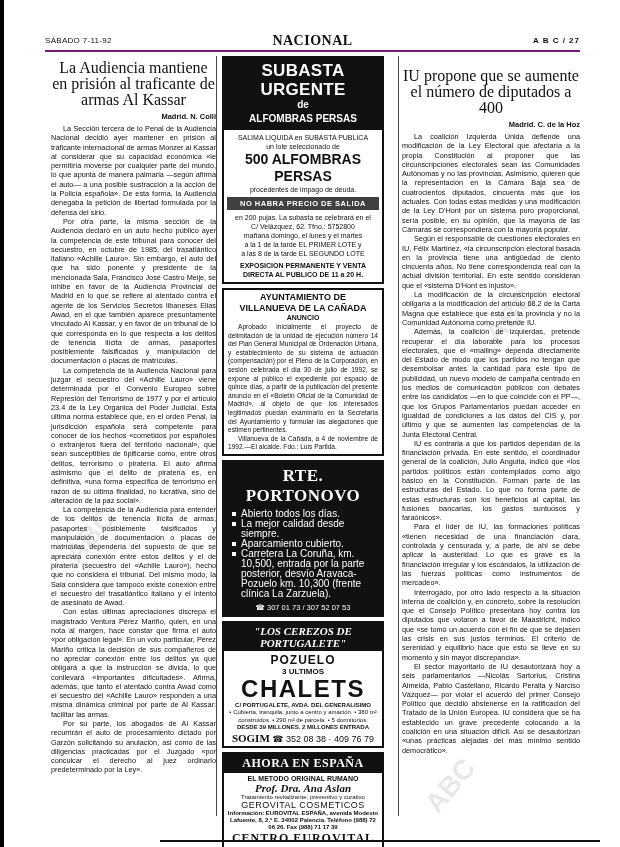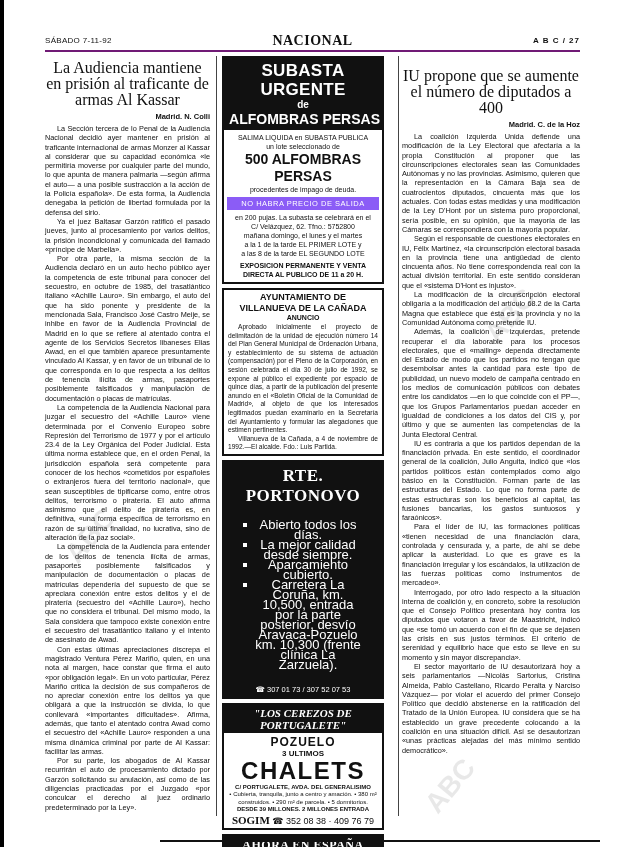--- a/index.html
+++ b/index.html
@@ -3,47 +3,47 @@
 <meta charset="utf-8">
 <style>
   html,body{margin:0;padding:0;background:#fff;}
   body{width:620px;height:847px;position:relative;overflow:hidden;font-family:"Liberation Sans",sans-serif;color:#111;}
   .leftbar{position:absolute;left:0;top:0;width:4px;height:847px;background:#000;}
   .header{position:absolute;left:45px;top:34px;width:535px;height:16px;border-bottom:2px solid #701a75;}
   .hdr-date{position:absolute;left:0;top:2px;font-size:8px;letter-spacing:.3px;}
   .hdr-section{position:absolute;left:0;width:100%;top:-1px;text-align:center;font-family:"Liberation Serif",serif;font-weight:bold;font-size:14px;letter-spacing:.5px;}
   .hdr-page{position:absolute;right:0;top:2px;font-size:8px;font-weight:bold;letter-spacing:1px;}
   .col{position:absolute;}
-  .c1{left:45px;top:60px;width:165px;}
+  .c1{left:51px;top:60px;width:165px;}
   .c3{left:402px;top:60px;width:178px;margin-top:8px;}
   .headline{font-family:"Liberation Serif",serif;font-size:16px;line-height:16px;text-align:center;margin:0 0 4px 0;font-weight:normal;}
   .byline{text-align:right;font-size:7.5px;font-weight:bold;margin-bottom:3px;}
   .body-text{font-size:7.3px;line-height:9.3px;text-align:justify;}
   .body-text p{margin:0;text-indent:12px;}
   .col-rule{position:absolute;top:56px;width:1px;background:#444;}
   .ads{position:absolute;left:222px;top:56px;width:162px;}
   .ad{border:2px solid #111;margin-bottom:4px;text-align:center;}
   .ad.black{background:#111;color:#fff;}
   .ad1-head{background:#111;color:#fff;padding:3px 2px;font-weight:bold;}
   .ad1-t1{font-size:17px;line-height:19px;letter-spacing:.3px;}
   .ad1-t2{font-size:10px;line-height:12px;}
-  .ad1-t3{font-size:14px;line-height:16px;text-align:right;}
+  .ad1-t3{font-size:10px;line-height:16px;}
   .ad1-body{padding:3px;font-size:7px;line-height:9px;}
   .ad1-big{font-size:14px;font-weight:bold;line-height:17px;}
-  .ad1-band{background:#8b5cf6;color:#fff;font-weight:normal;font-size:7.5px;padding:2px 0;margin:3px 0;letter-spacing:.5px;}
+  .ad1-band{background:#404040;color:#fff;font-weight:bold;font-size:7.5px;padding:2px 0;margin:3px 0;letter-spacing:.5px;}
   .ad1-hotel{font-size:15px;font-weight:bold;letter-spacing:1px;line-height:17px;}
   .ad1-expo{font-weight:bold;font-size:7px;margin-top:3px;}
   .ad2{padding:2px 4px;}
   .ad2-t1{font-weight:bold;font-size:9px;line-height:11px;}
   .ad2-t2{font-weight:bold;font-size:9px;line-height:11px;}
   .ad2-t3{font-weight:bold;font-size:7px;margin-bottom:2px;}
   .ad2-body{font-size:6.6px;line-height:8.6px;text-align:justify;}
   .ad2-body p{margin:0;text-indent:10px;}
   .ad3-title{font-family:"Liberation Serif",serif;font-weight:bold;font-size:17px;padding:4px 0 2px;letter-spacing:.5px;}
-  .ad3-list{list-style:none;margin:12px;padding:0 6px 3px 6px;text-align:center;font-size:13px;line-height:10px;}
+  .ad3-list{list-style:none;margin:1px;padding:0 6px 3px 6px;text-align:left;font-size:10px;line-height:10px;}
   .ad3-list li{position:relative;padding-left:10px;}
   .ad3-list li::before{content:"";position:absolute;left:1px;top:3px;width:4px;height:4px;background:#fff;}
   .ad3-phone{font-size:7.5px;padding-bottom:3px;}
   .ad4-head{background:#111;color:#fff;font-family:"Liberation Serif",serif;font-style:italic;font-weight:bold;font-size:11px;line-height:12px;padding:2px 0;}
   .ad4-pozuelo{font-weight:bold;font-size:12px;letter-spacing:1px;margin-top:2px;}
   .ad4-ultimos{font-weight:bold;font-size:8px;}
   .ad4-chalets{font-weight:bold;font-size:24px;letter-spacing:1.5px;line-height:26px;}
   .ad4-small{font-size:6px;line-height:7.5px;padding:0 3px;}
   .ad4-sogim{font-size:9px;padding-bottom:2px;}
   .ad4-sogim .logo{font-family:"Liberation Serif",serif;font-weight:bold;font-size:11px;}
@@ -68,21 +68,20 @@
   <span class="hdr-date">SÁBADO 7-11-92</span>
   <span class="hdr-section">NACIONAL</span>
   <span class="hdr-page">A B C / 27</span>
 </div>
 
 <div class="col c1">
   <h2 class="headline">La Audiencia mantiene en prisión al traficante de armas Al Kassar</h2>
   <div class="byline">Madrid. N. Colli</div>
   <div class="body-text">
     <p>La Sección tercera de lo Penal de la Audiencia Nacional decidió ayer mantener en prisión al traficante internacional de armas Monzer al Kassar al considerar que su capacidad económica «le permitiría moverse por cualquier parte del mundo, lo que apunta de manera palmaria —según afirma el auto— a una posible sustracción a la acción de la Policía española». De esta forma, la Audiencia denegaba la petición de libertad formulada por la defensa del sirio.</p>
-    <p>Ya el juez Baltasar Garzón ratificó el pasado jueves, junto al procesamiento por varios delitos, la prisión incondicional y comunicada del llamado «príncipe de Marbella».</p>
     <p>Por otra parte, la misma sección de la Audiencia declaró en un auto hecho público ayer la competencia de este tribunal para conocer del secuestro, en octubre de 1985, del trasatlántico italiano «Achille Lauro». Sin embargo, el auto del que ha sido ponente y presidente de la mencionada Sala, Francisco José Castro Meije, se inhibe en favor de la Audiencia Provincial de Madrid en lo que se refiere al atentado contra el agente de los Servicios Secretos libaneses Elias Awad, en el que también aparece presuntamente vinculado Al Kassar, y en favor de un tribunal de lo que corresponda en lo que respecta a los delitos de tenencia ilícita de armas, pasaportes posiblemente falsificados y manipulación de documentación o placas de matrículas.</p>
     <p>La competencia de la Audiencia Nacional para juzgar el secuestro del «Achille Lauro» viene determinada por el Convenio Europeo sobre Represión del Terrorismo de 1977 y por el artículo 23.4 de la Ley Orgánica del Poder Judicial. Esta última norma establece que, en el orden Penal, la jurisdicción española será competente para conocer de los hechos «cometidos por españoles o extranjeros fuera del territorio nacional», que sean susceptibles de tipificarse como, entre otros delitos, terrorismo o piratería. El auto afirma asimismo que el delito de piratería es, en definitiva, «una forma específica de terrorismo en razón de su última finalidad, no lucrativa, sino de alteración de la paz social».</p>
     <p>La competencia de la Audiencia para entender de los delitos de tenencia ilícita de armas, pasaportes posiblemente falsificados y manipulación de documentación o placas de matrículas dependería del supuesto de que se apreciara conexión entre estos delitos y el de piratería (secuestro del «Achille Lauro»), hecho que no considera el tribunal. Del mismo modo, la Sala considera que tampoco existe conexión entre el secuestro del trasatlántico italiano y el intento de asesinato de Awad.</p>
     <p>Con estas últimas apreciaciones discrepa el magistrado Ventura Pérez Mariño, quien, en una nota al margen, hace constar que firma el auto «por obligación legal». En un voto particular, Pérez Mariño critica la decisión de sus compañeros de no apreciar conexión entre los delitos ya que obligará a que la instrucción se divida, lo que conllevará «importantes dificultades». Afirma, además, que tanto el atentado contra Awad como el secuestro del «Achille Lauro» responden a una misma dinámica criminal por parte de Al Kassar: facilitar las armas.</p>
     <p>Por su parte, los abogados de Al Kassar recurrirán el auto de procesamiento dictado por Garzón solicitando su anulación, así como de las diligencias practicadas por el Juzgado «por conculcar el derecho al juez ordinario predeterminado por la Ley».</p>
   </div>
 </div>
 
 <div class="col-rule" style="left:216px;height:760px;"></div>
 <div class="col-rule" style="left:398px;height:760px;"></div>

